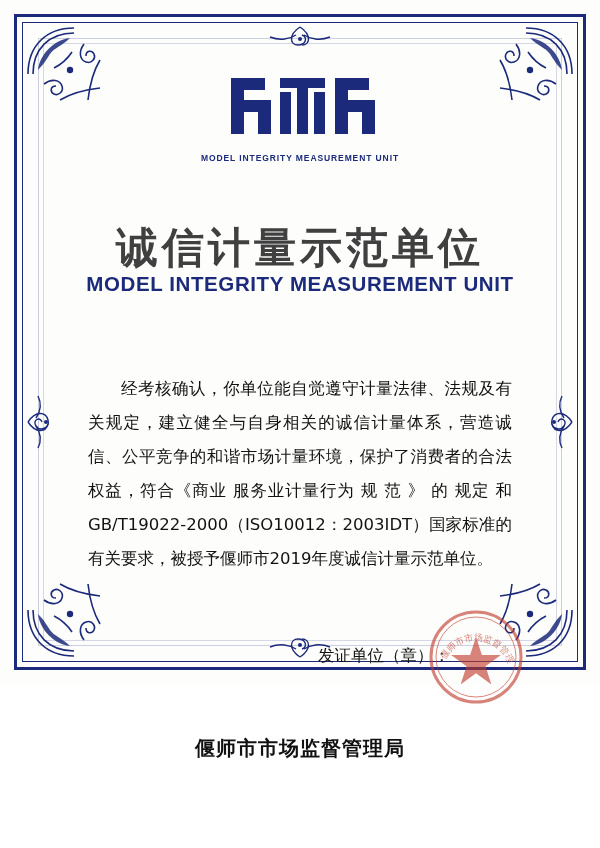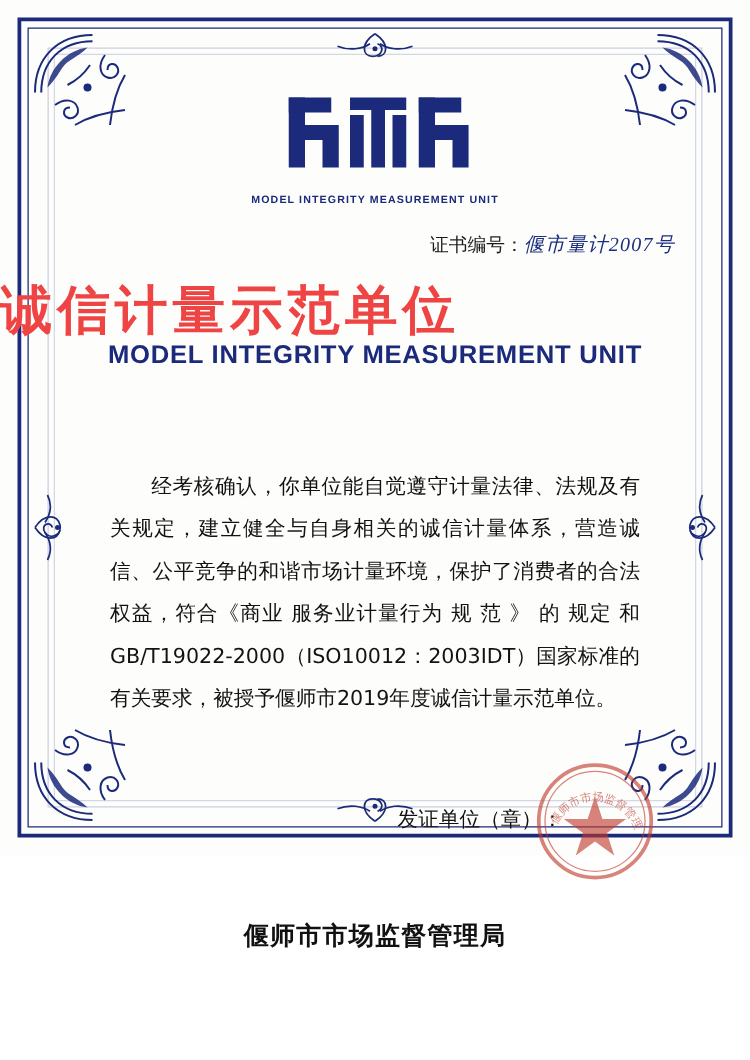--- a/index.html
+++ b/index.html
@@ -116,25 +116,26 @@
     font-style: italic;
     letter-spacing: 1px;
     border-bottom: 1px solid transparent;
   }
 
   
   .title-cn {
     position: absolute;
     left: 0; right: 0;
     top: 220px;
+    text-align: center;
     font-family: "DejaVu Sans", sans-serif;
     font-weight: bold;
     font-size: 42px;
     letter-spacing: 4px;
-    color: #ef4444;
+    color: #404040;
   }
   .title-en {
     position: absolute;
     left: 0; right: 0;
     top: 272px;
     text-align: center;
     font-weight: bold;
     font-size: 20.5px;
     letter-spacing: 0.6px;
     color: #1b2a7a;
@@ -325,23 +326,20 @@
         <rect x="55" y="8" width="45" height="10"></rect>
         <rect x="110" y="8" width="13" height="56"></rect>
         <rect x="110" y="8" width="34" height="12"></rect>
         <path d="M123 30 h21 v12 h-21 z"></path>
         <rect x="137" y="30" width="13" height="34"></rect>
       </svg>
     </div>
     <div class="logo-caption">MODEL INTEGRITY MEASUREMENT UNIT</div>
   </div>
 
-  <div class="cert-no">
-    <span>证书编号：</span><span class="hand">偃市量计2007号</span>
-  </div>
 
   <div class="title-cn">诚信计量示范单位</div>
   <div class="title-en">MODEL INTEGRITY MEASUREMENT UNIT</div>
 
 
   <div class="body-text">经考核确认，你单位能自觉遵守计量法律、法规及有关规定，建立健全与自身相关的诚信计量体系，营造诚信、公平竞争的和谐市场计量环境，保护了消费者的合法权益，符合《商业 服务业计量行为 规 范 》 的 规定 和 GB/T19022-2000（ISO10012：2003IDT）国家标准的有关要求，被授予偃师市2019年度诚信计量示范单位。</div>
 
   <div class="issuer-line">发证单位（章）：</div>
   <div class="seal">
     <svg width="100" height="100" viewBox="0 0 100 100">

